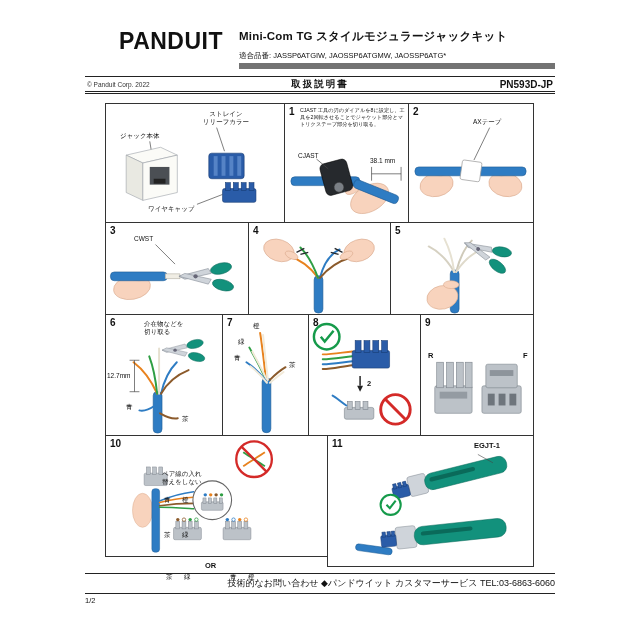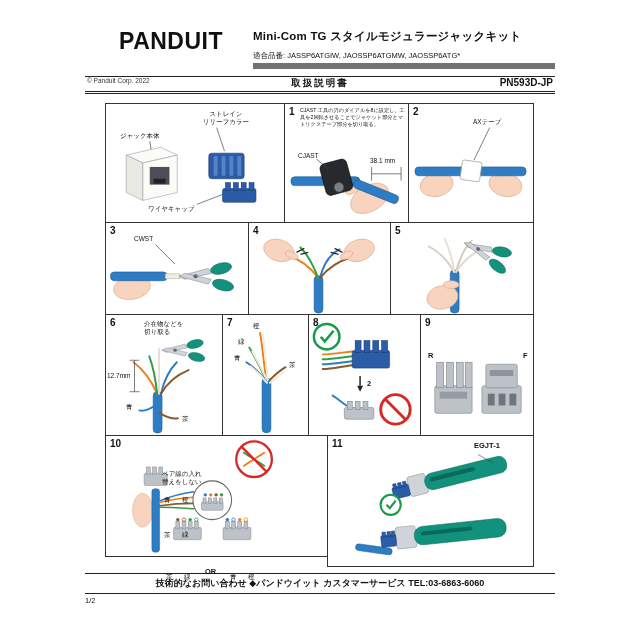--- a/index.html
+++ b/index.html
@@ -1,25 +1,25 @@
 <!DOCTYPE html>
 <html><head>
 <meta charset="utf-8">
 <style>
   *{margin:0;padding:0;box-sizing:border-box}
   html,body{width:640px;height:640px;background:#ffffff;color:#111;
     font-family:"Liberation Sans","DejaVu Sans",sans-serif;}
   .sheet{position:relative;width:470px;margin:0 auto;padding-top:26px}
   .hdr{display:flex;align-items:flex-start;padding-left:34px}
   .logo{font-size:23px;font-weight:bold;letter-spacing:.5px;transform:scaleY(1.08);transform-origin:left top}
-  .hdr-right{flex:1;margin-left:30px;margin-top:3px}
+  .hdr-right{flex:1;margin-left:16px;margin-top:3px}
   .title{font-size:11.5px;font-weight:bold;letter-spacing:.2px}
   .partnums{font-size:7.5px;margin-top:7px;padding-bottom:2px;border-bottom:6px solid #737373}
   .rule{border-top:1px solid #222;margin-top:7px}
-  .meta{position:relative;display:flex;justify-content:space-between;align-items:flex-start;height:14px;padding:0 2px}
+  .meta{position:relative;display:flex;justify-content:space-between;align-items:center;height:14px;padding:0 2px}
   .copy{font-size:6.5px;color:#333}
   .doctype{position:absolute;left:50%;transform:translateX(-50%);font-size:9.5px;font-weight:bold;letter-spacing:2px}
   .doccode{font-size:10px;font-weight:bold}
   .dbl{border-top:1px solid #222;border-bottom:1px solid #222;height:3px;margin-top:0}
   .grid{width:430px;margin:9px auto 0}
   .row{display:flex}
   .row + .row{margin-top:-1px}
   .panel{position:relative;border:1px solid #333;background:#fff;flex:none}
   .panel + .panel{margin-left:-1px}
   .panel svg{position:absolute;inset:0;width:100%;height:100%}
@@ -31,21 +31,21 @@
   .c-hand{fill:#f8d3bd;stroke:#d9a98c;stroke-width:.6}
   .c-green{fill:#12917c;stroke:#0a6a5a;stroke-width:.6}
   .c-blade{fill:#cfd4da;stroke:#868d96;stroke-width:.6}
   .c-black{fill:#26292d;stroke:#000;stroke-width:.5}
   .c-navy{fill:#2a5ca8;stroke:#173c74;stroke-width:.6}
   .c-gray{fill:#bcc2c8;stroke:#7c838b;stroke-width:.6}
   .c-white{fill:#fbfbf7;stroke:#9aa0a6;stroke-width:.6}
   .ln{stroke:#444;stroke-width:.7;fill:none}
   .wire{fill:none;stroke-width:2;stroke-linecap:round}
   .foot{width:470px;margin:6px auto 0}
-  .contact{font-size:9px;font-weight:bold;text-align:center;padding:3px 0}
+  .contact{font-size:9px;font-weight:normal;text-align:right;padding:3px 0}
   .pageno{font-size:7.5px;margin-top:2px}
 </style>
 </head>
 <body>
 
 <div class="sheet">
 
   <div class="hdr">
     <div class="logo">PANDUIT</div>
     <div class="hdr-right">
@@ -365,21 +365,21 @@
             <circle cx="21.5" cy="0" r="2.2" fill="#e8821e"></circle>
             <circle cx="29.5" cy="0" r="2.2" fill="#fff" stroke="#e8821e" stroke-width="1"></circle>
           </g>
         </svg>
         <span class="lb" style="left:56px;top:34px;width:70px">ペア線の入れ
 替えをしない</span>
         <span class="lb" style="left:58px;top:60px">青</span>
         <span class="lb" style="left:76px;top:60px">橙</span>
         <span class="lb" style="left:58px;top:95px">茶</span>
         <span class="lb" style="left:76px;top:95px">緑</span>
-        <span class="lb b" style="left:99px;top:131px">OR</span>
+        <span class="lb b" style="left:99px;top:125px">OR</span>
         <span class="lb" style="left:60px;top:137px">茶</span>
         <span class="lb" style="left:78px;top:137px">緑</span>
         <span class="lb" style="left:124px;top:137px">青</span>
         <span class="lb" style="left:142px;top:137px">橙</span>
       </div>
 
       <div class="panel" style="width:207px;height:132px">
         <span class="num">11</span>
         <svg viewBox="0 0 207 155">
           <g transform="rotate(-14 130 48)">

